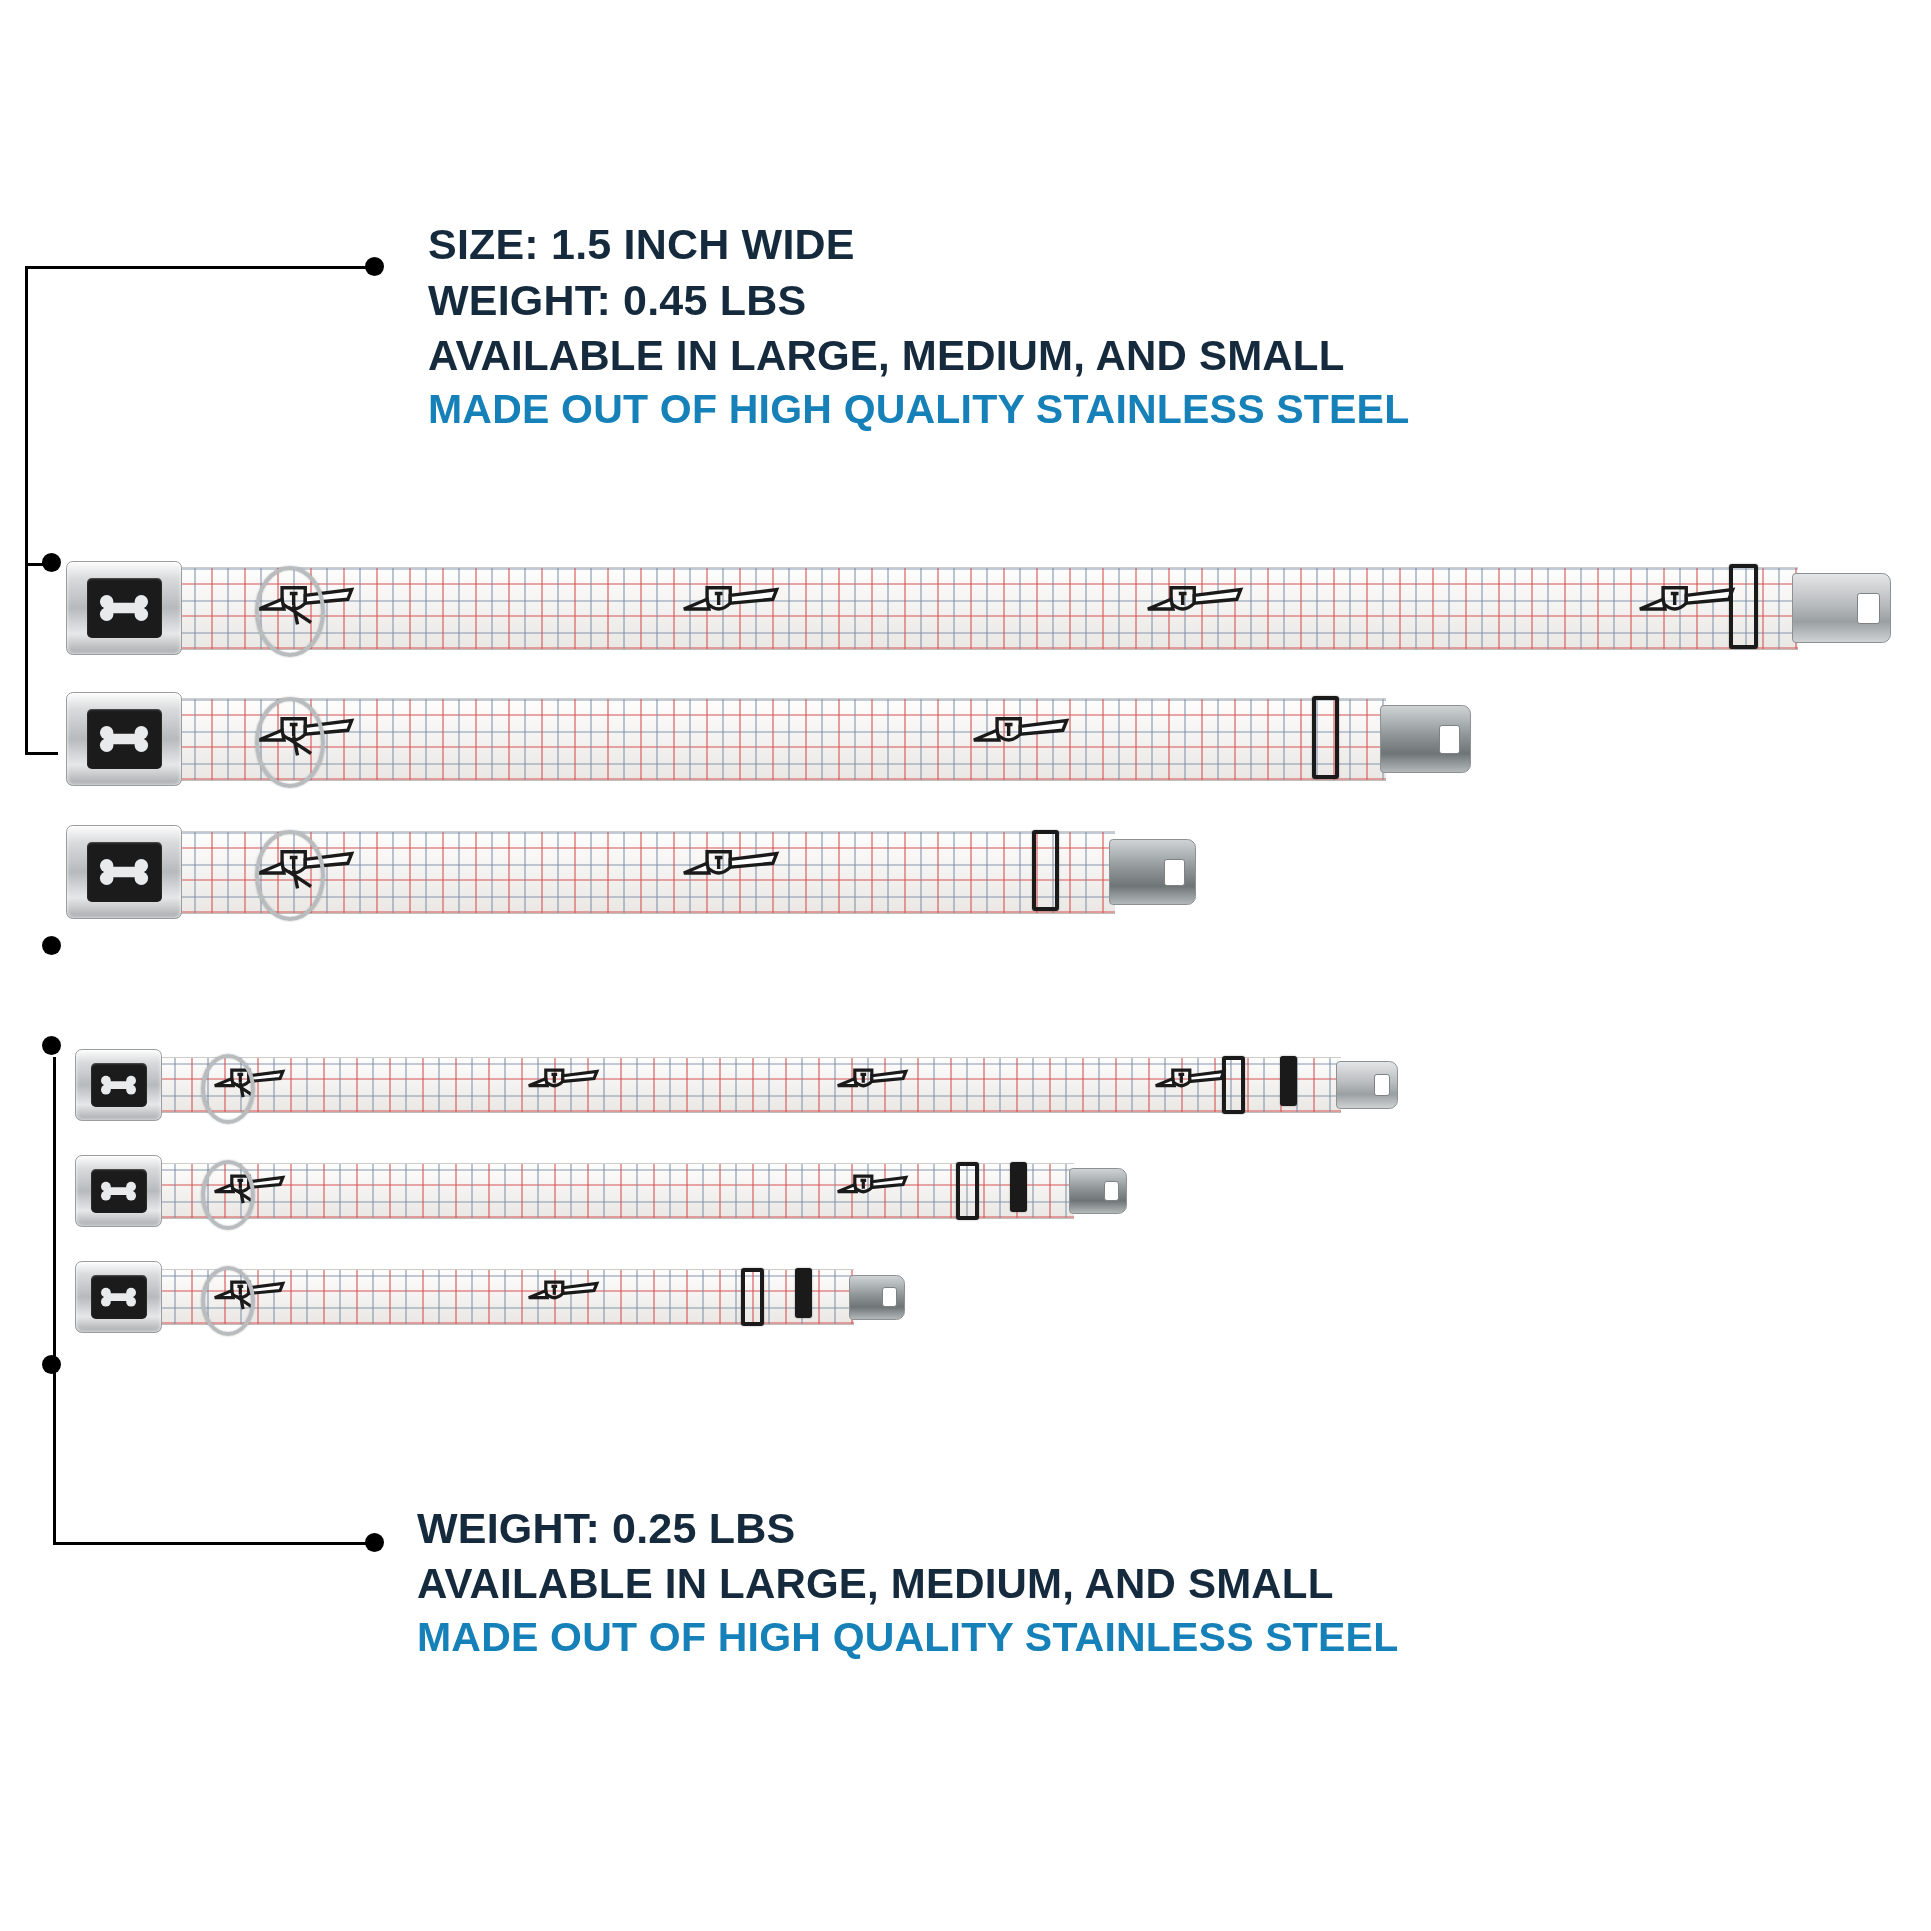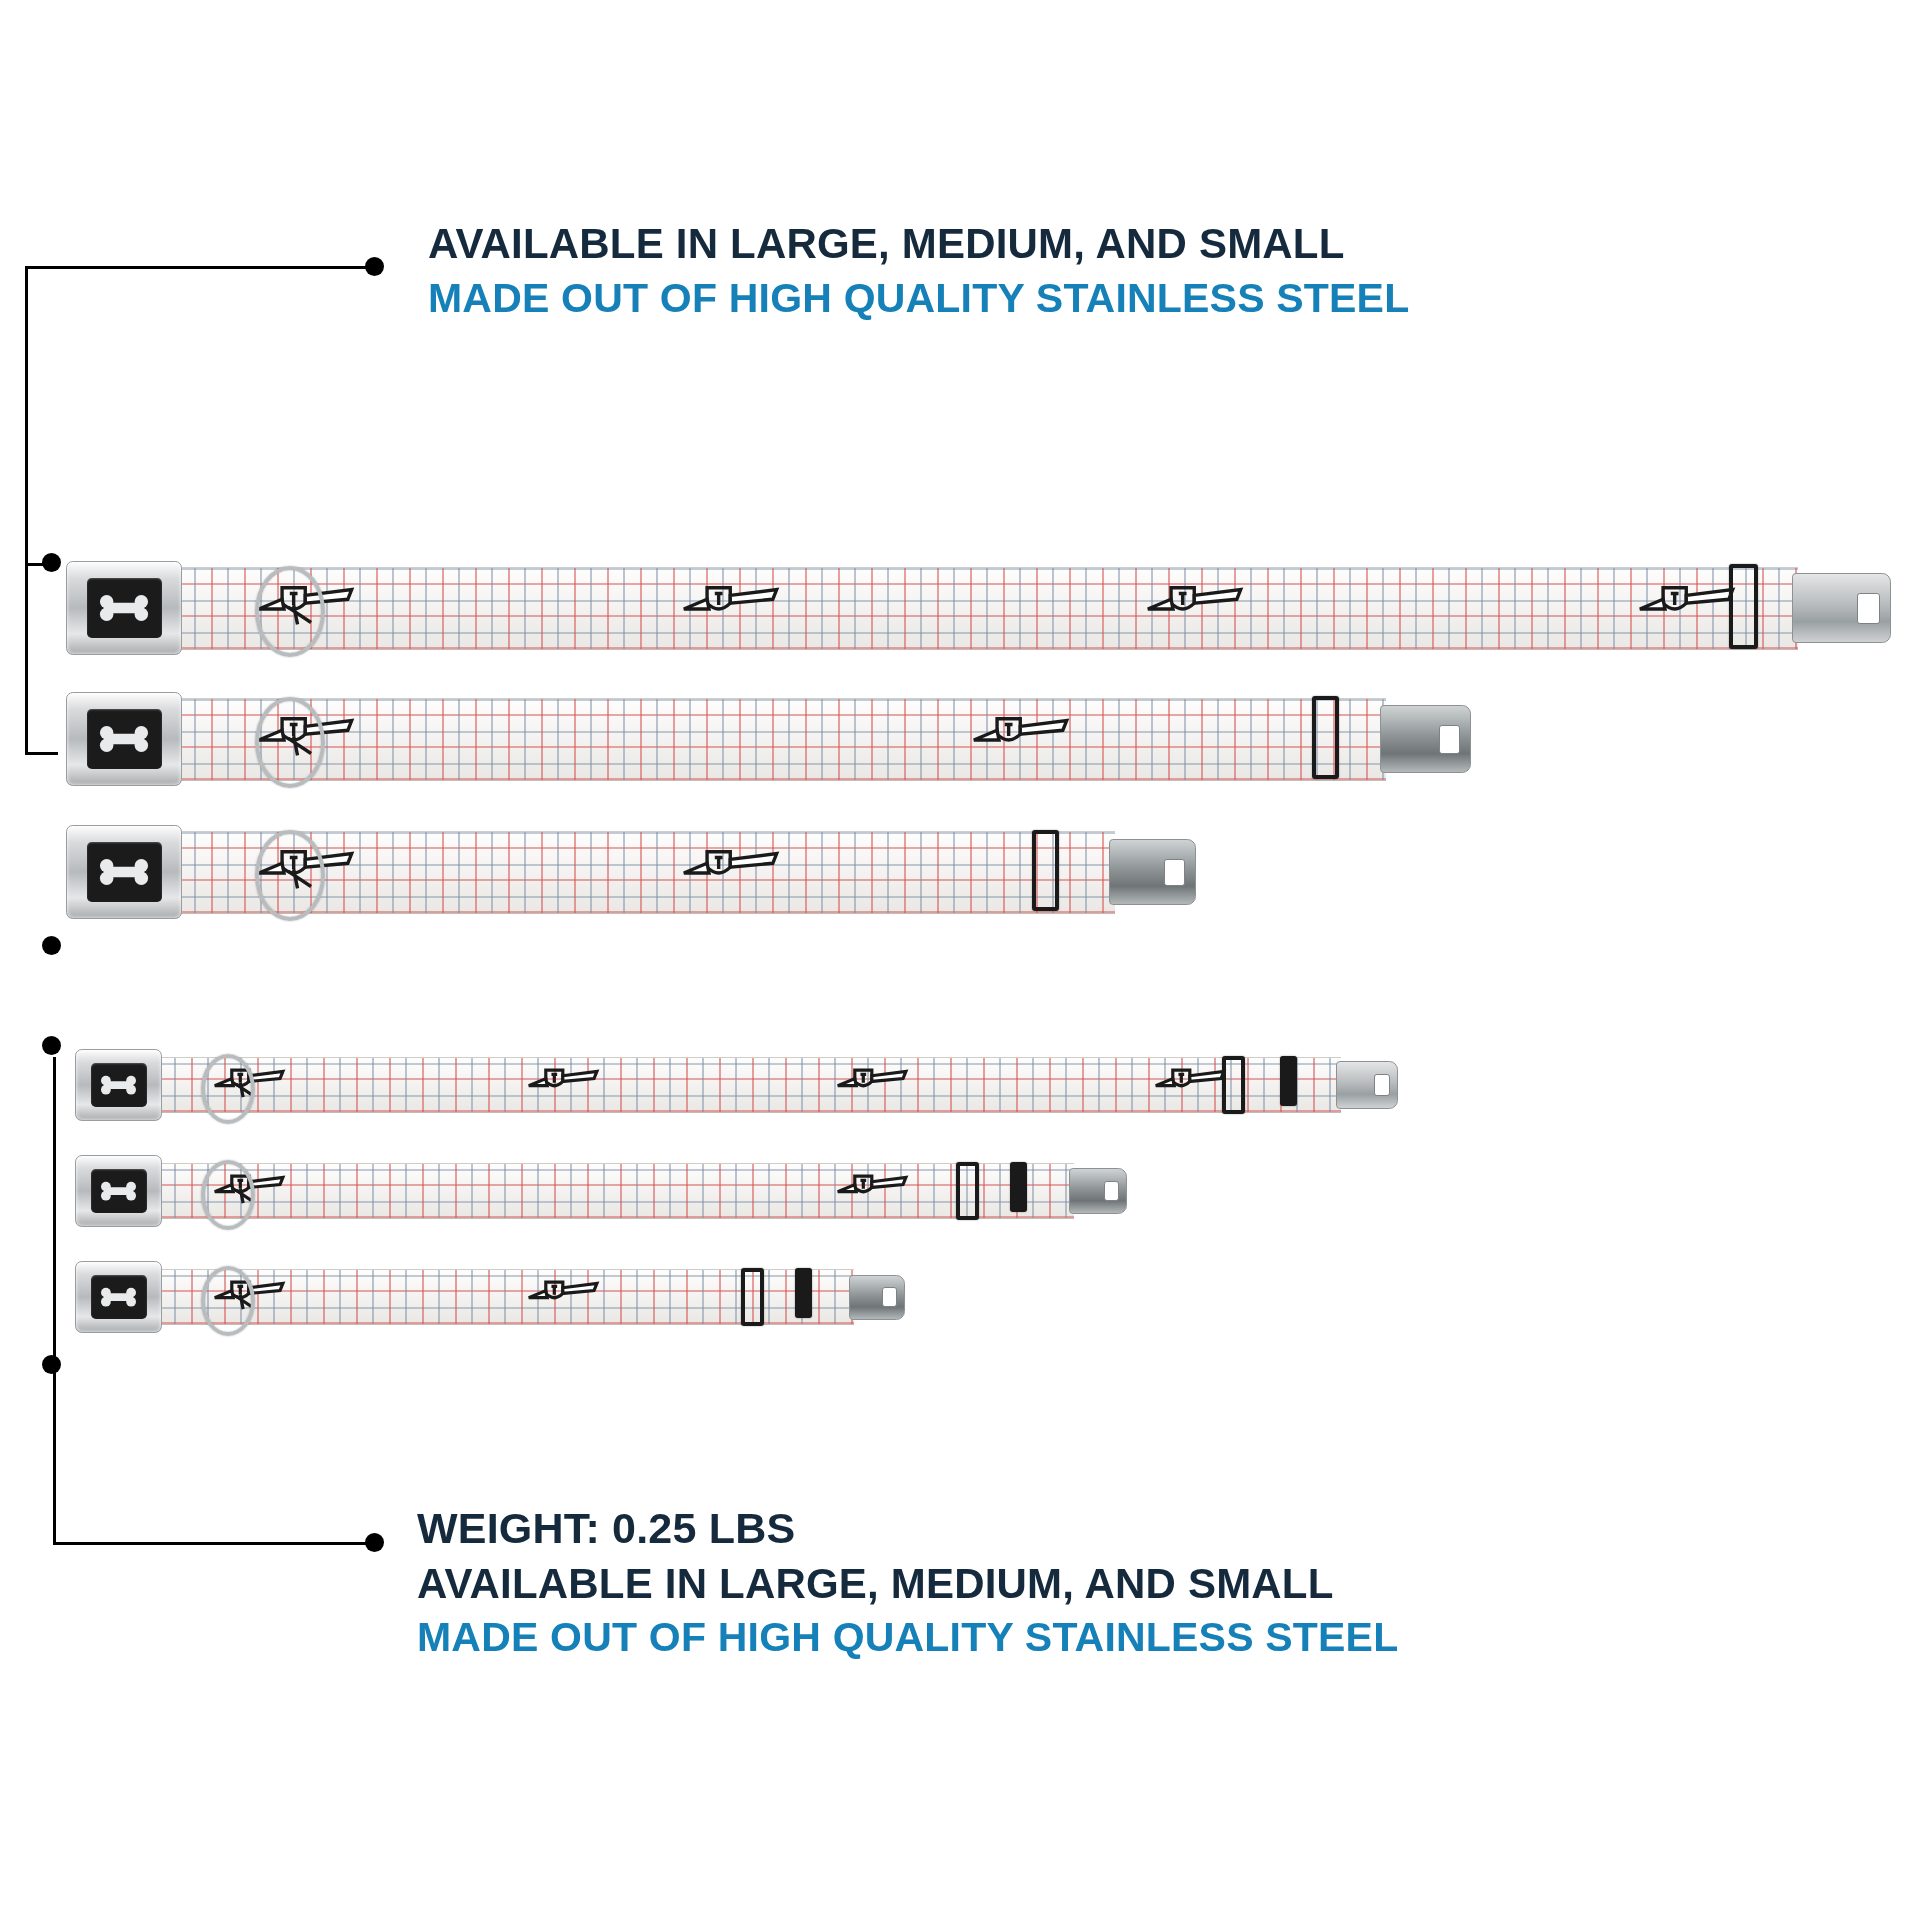--- a/index.html
+++ b/index.html
@@ -153,20 +153,22 @@
     margin-right: 9.7px;
   }
   .tongue.dark {
     background: linear-gradient(180deg,#cfd3d4 0%,#8f9597 45%,#6f7577 72%,#b3b8b9 100%);
   }
 </style>
 </head>
 <body>
 
 <div class="spec-block" id="spec-top">
+  <div class="spec-line spec-dark l1">SIZE: 1.5 INCH WIDE</div>
+  <div class="spec-line spec-dark l2">WEIGHT: 0.45 LBS</div>
   <div class="spec-line spec-dark l3">AVAILABLE IN LARGE, MEDIUM, AND SMALL</div>
   <div class="spec-line spec-blue l4">MADE OUT OF HIGH QUALITY STAINLESS STEEL</div>
 </div>
 
 <div class="spec-block" id="spec-bottom">
   <div class="spec-line spec-dark l2">WEIGHT: 0.25 LBS</div>
   <div class="spec-line spec-dark l3">AVAILABLE IN LARGE, MEDIUM, AND SMALL</div>
   <div class="spec-line spec-blue l4">MADE OUT OF HIGH QUALITY STAINLESS STEEL</div>
 </div>
 

